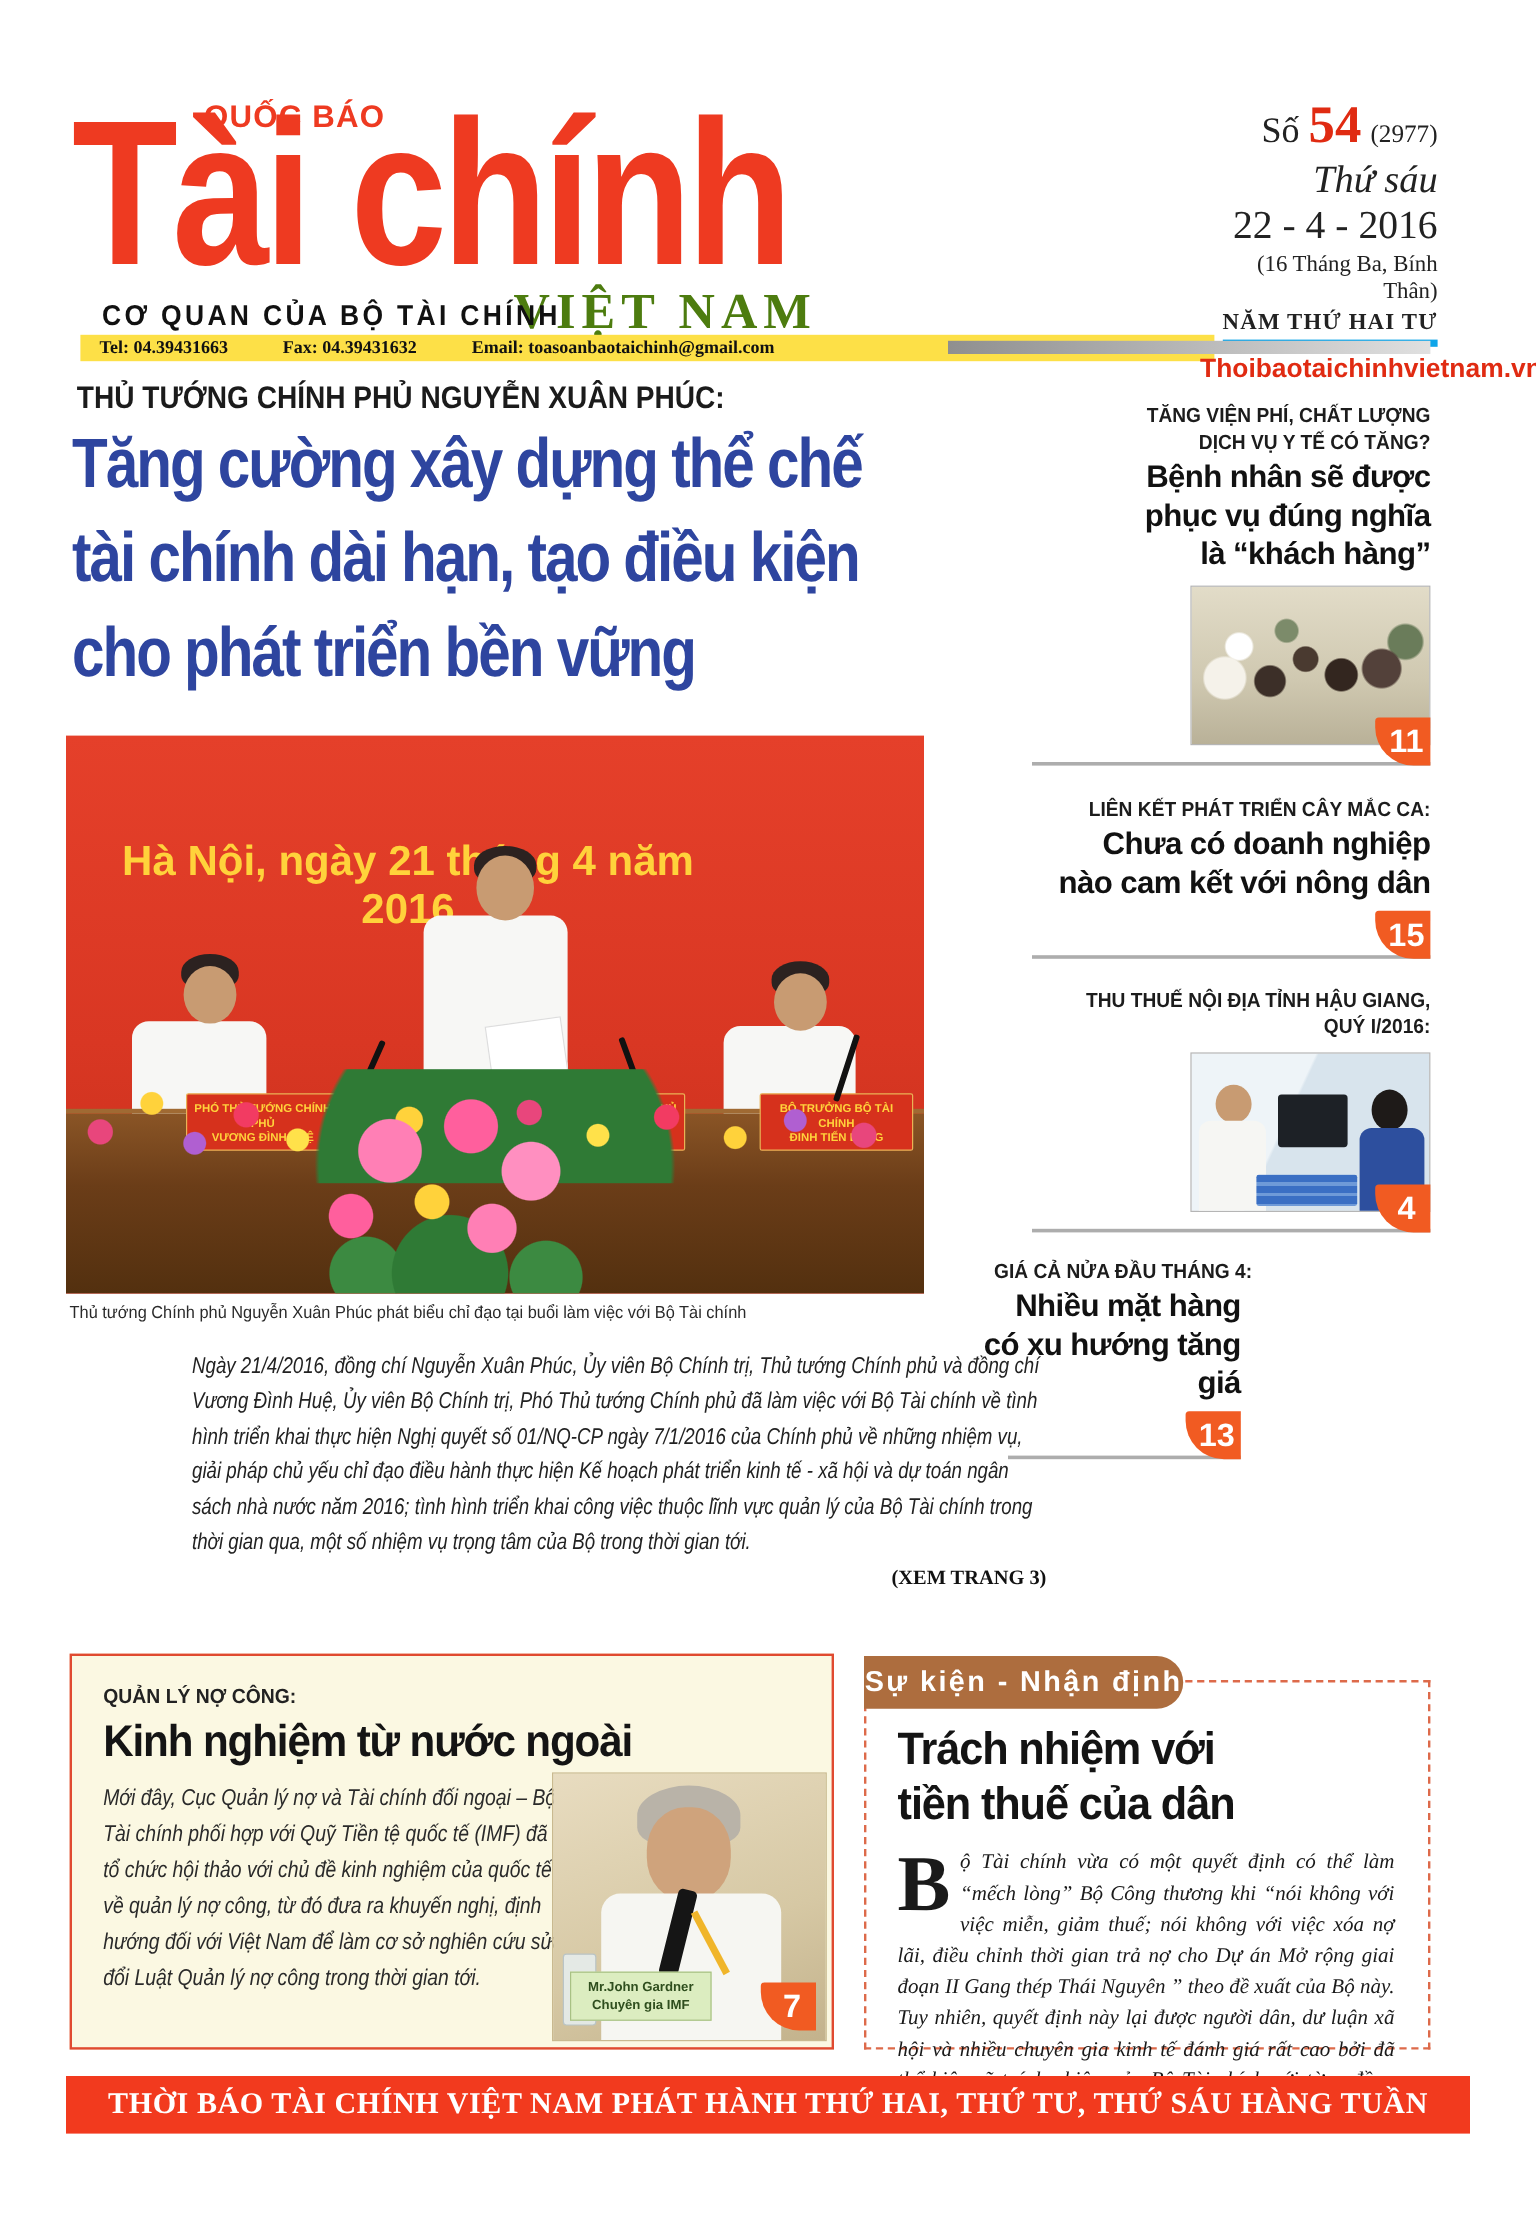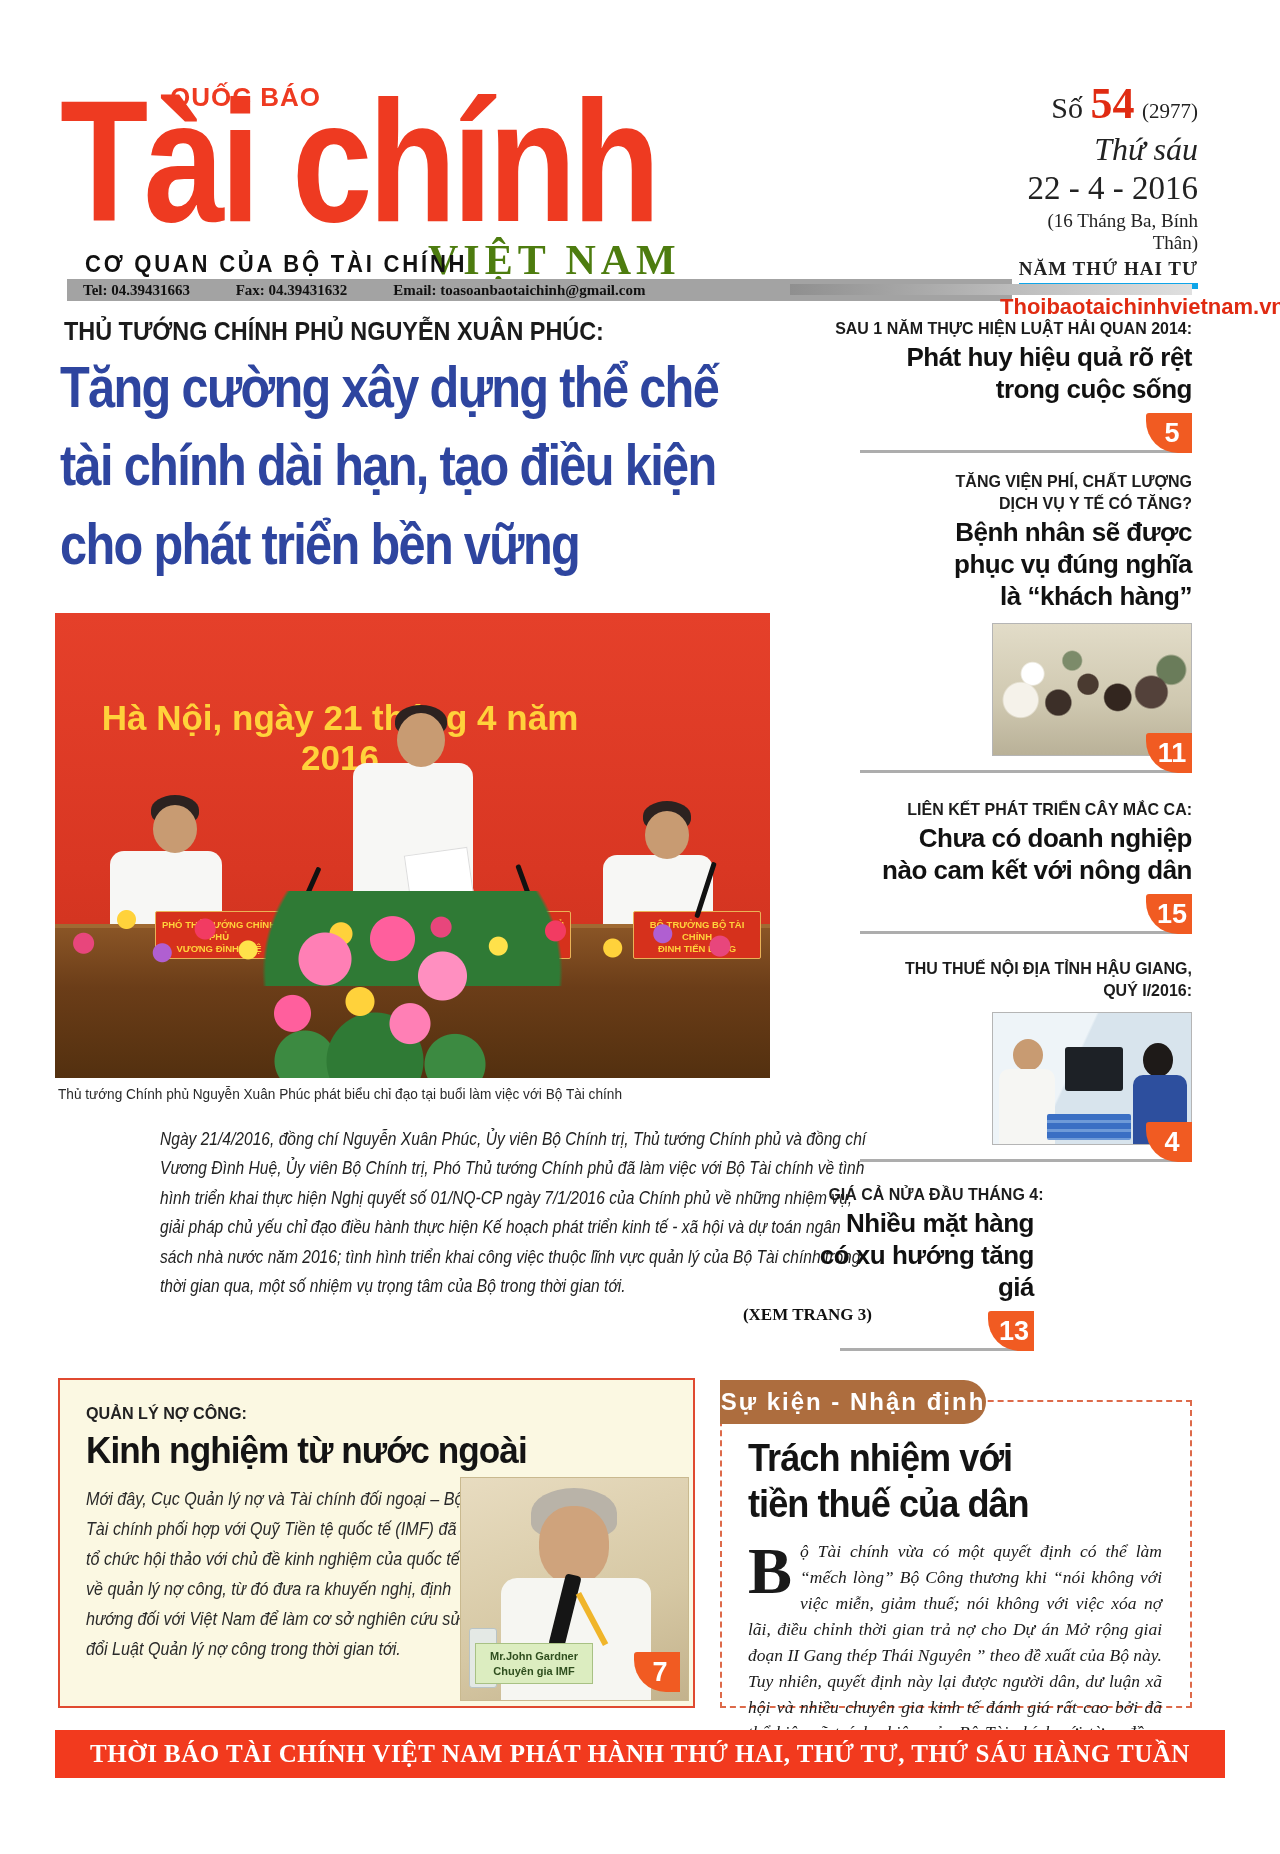--- a/index.html
+++ b/index.html
@@ -22,21 +22,21 @@
     font-family:"Liberation Serif", serif; font-weight:bold;
     font-size:42px; letter-spacing:5px; white-space:nowrap;
   }
   .agency {
     position:absolute; left:85px; top:250px; color:#111;
     font-size:24px; font-weight:bold; letter-spacing:3px; white-space:nowrap;
     transform:scaleX(0.92); transform-origin:0 0;
   }
   .contact-bar {
     position:absolute; left:67px; top:279px; width:945px; height:22px;
-    background:#a3a3a3; color:#111; font-family:"Liberation Serif", serif;
+    background:#fde047; color:#111; font-family:"Liberation Serif", serif;
     font-weight:bold; font-size:15px; line-height:22px; padding-left:16px; box-sizing:border-box;
   }
   .contact-bar span { margin-right:42px; }
   .issue-block {
     position:absolute; left:1000px; top:78px; width:198px; text-align:right;
     font-family:"Liberation Serif", serif; color:#222;
   }
   .issue-line1 { font-size:30px; }
   .issue-line1 .num { color:#e02b12; font-weight:bold; font-size:44px; }
   .issue-line1 .code { font-size:21px; }
@@ -305,28 +305,20 @@
 
   <div class="caption">Thủ tướng Chính phủ Nguyễn Xuân Phúc phát biểu chỉ đạo tại buổi làm việc với Bộ Tài chính</div>
 
   <div class="lead-wrap">
     <div class="lead-text">Ngày 21/4/2016, đồng chí Nguyễn Xuân Phúc, Ủy viên Bộ Chính trị, Thủ tướng Chính phủ và đồng chí Vương Đình Huệ, Ủy viên Bộ Chính trị, Phó Thủ tướng Chính phủ đã làm việc với Bộ Tài chính về tình hình triển khai thực hiện Nghị quyết số 01/NQ-CP ngày 7/1/2016 của Chính phủ về những nhiệm vụ, giải pháp chủ yếu chỉ đạo điều hành thực hiện Kế hoạch phát triển kinh tế - xã hội và dự toán ngân sách nhà nước năm 2016; tình hình triển khai công việc thuộc lĩnh vực quản lý của Bộ Tài chính trong thời gian qua, một số nhiệm vụ trọng tâm của Bộ trong thời gian tới.</div>
     <div class="lead-continued">(XEM TRANG 3)</div>
   </div>
 
   <div class="sidebar">
 
-    <div class="sb-item">
-      <div class="sb-kicker">SAU 1 NĂM THỰC HIỆN LUẬT HẢI QUAN 2014:</div>
-      <div class="sb-headline">Phát huy hiệu quả rõ rệt
-trong cuộc sống</div>
-      <div class="pageline">
-        <div class="badge">5</div>
-      </div>
-    </div>
     <div class="gap18"></div>
 
     <div class="sb-item">
       <div class="sb-kicker">TĂNG VIỆN PHÍ, CHẤT LƯỢNG
 DỊCH VỤ Y TẾ CÓ TĂNG?</div>
       <div class="sb-headline">Bệnh nhân sẽ được
 phục vụ đúng nghĩa
 là “khách hàng”</div>
       <div class="sb-photo hospital"></div>
       <div class="pageline with-photo">

